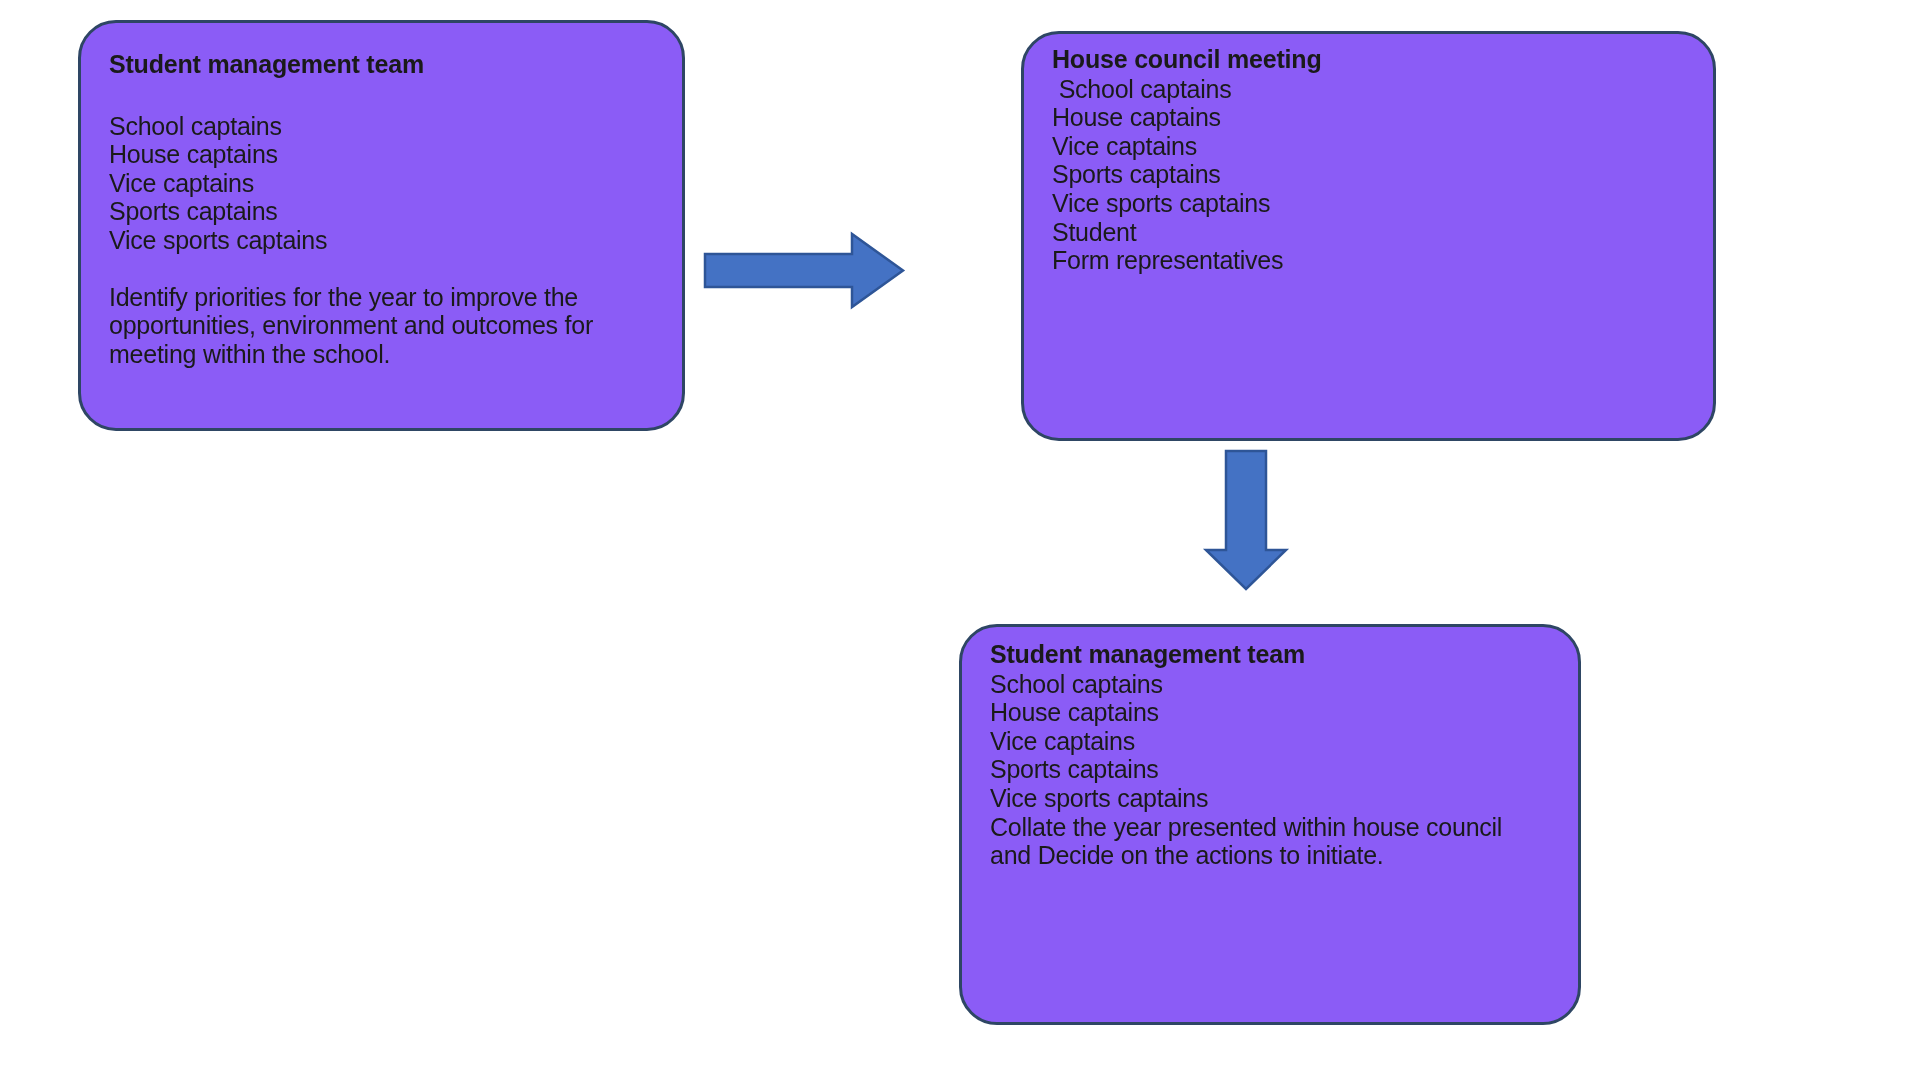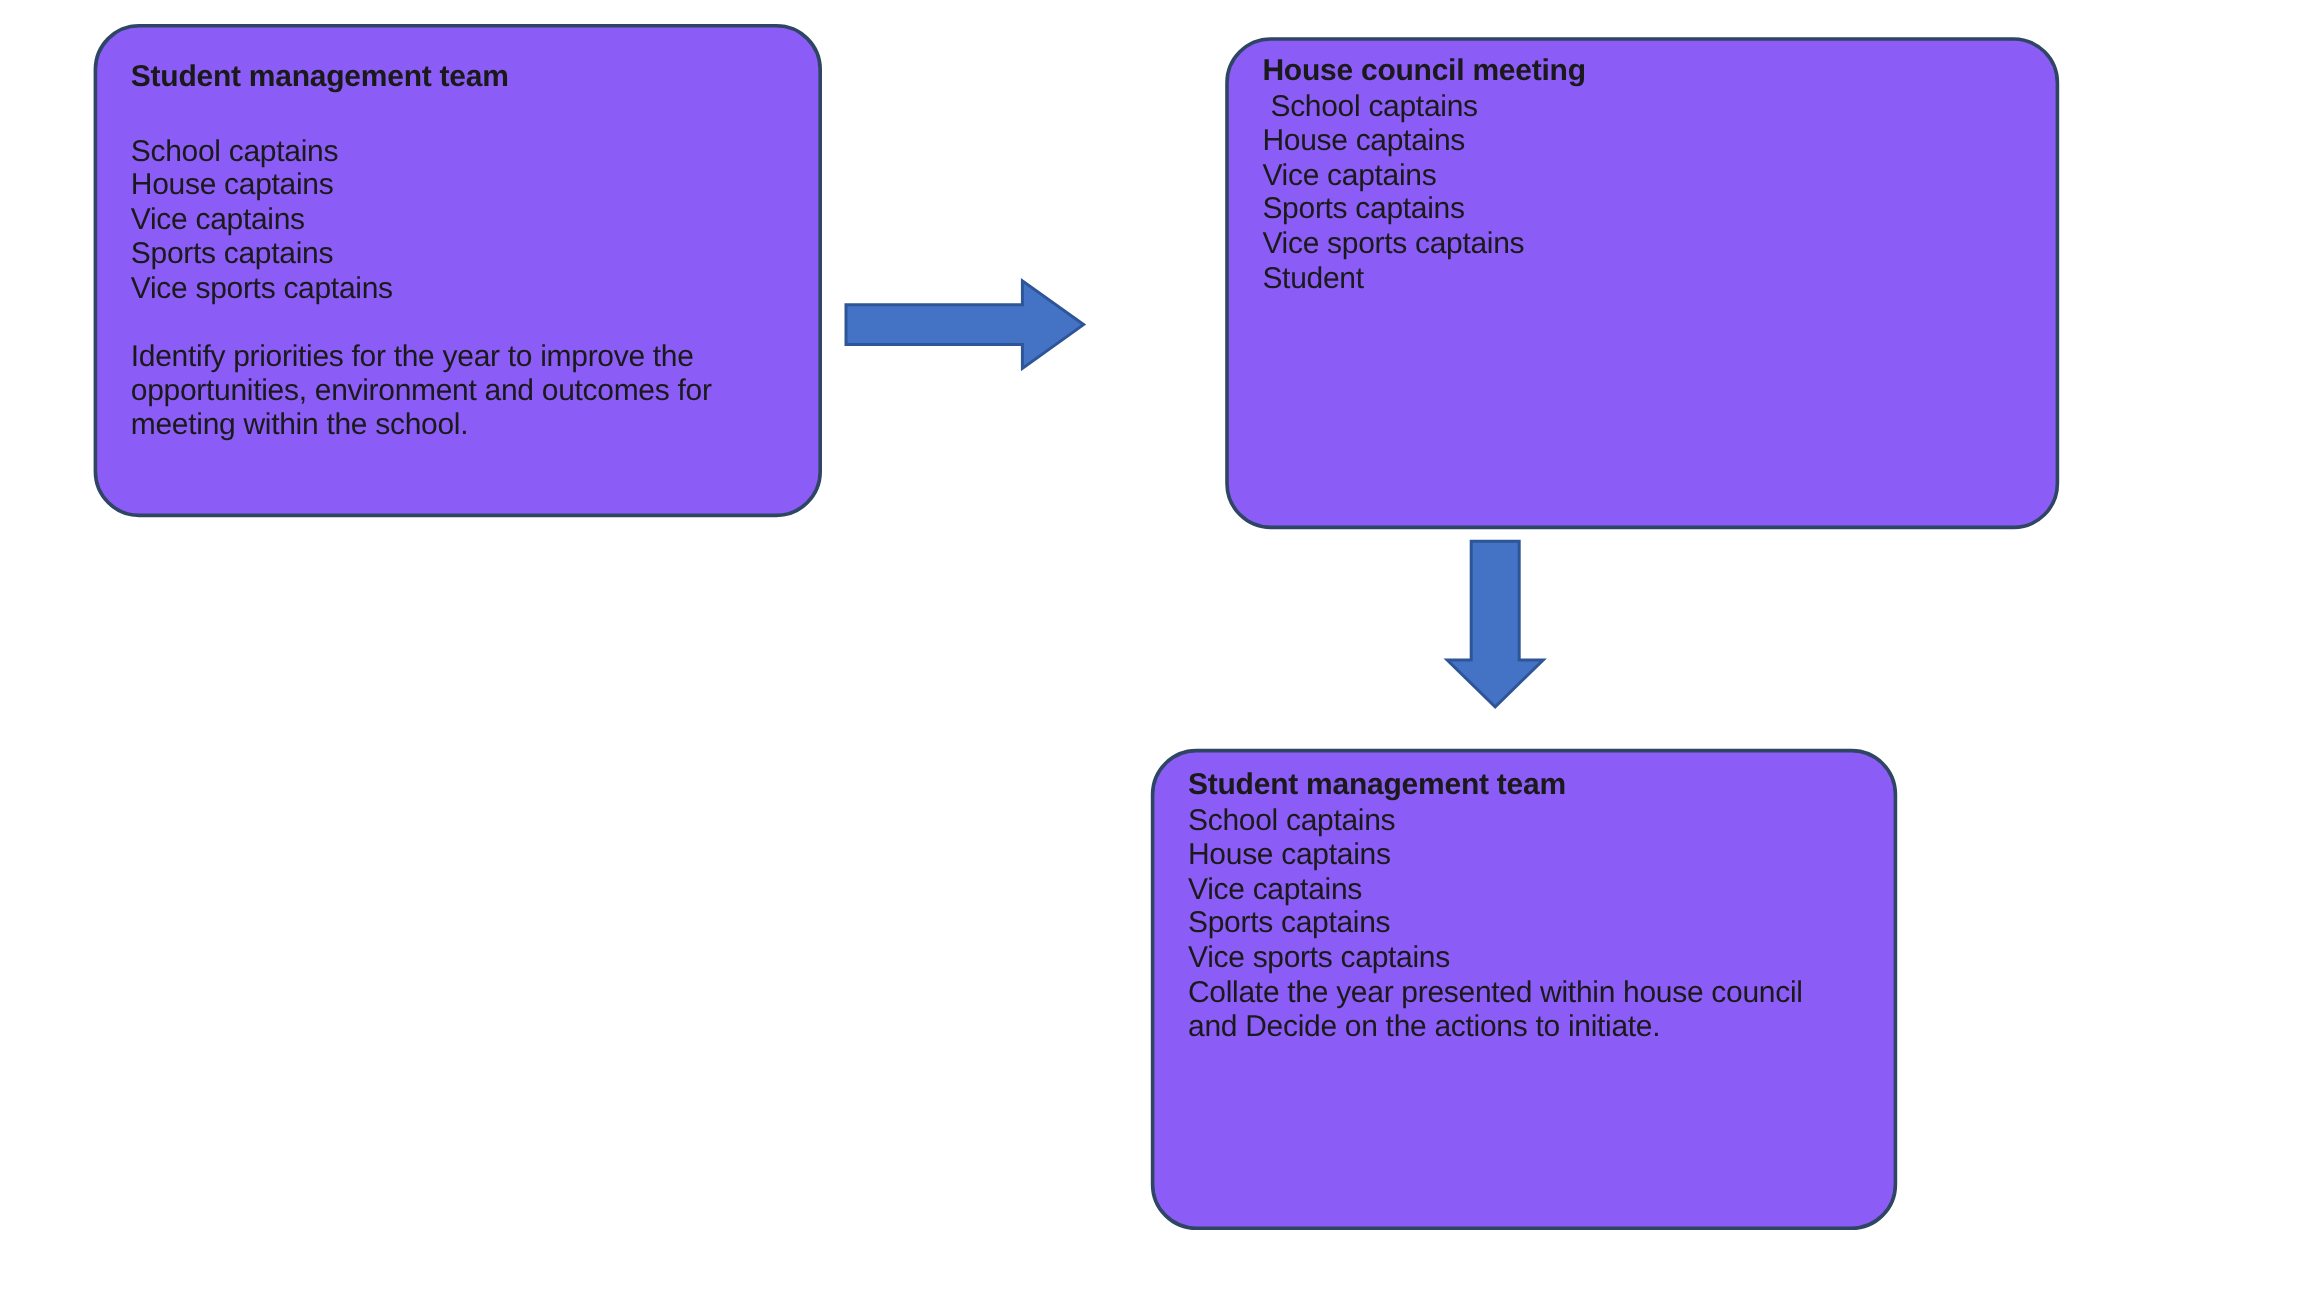--- a/index.html
+++ b/index.html
@@ -134,20 +134,21 @@
   </div>
 
   <div class="node" id="box-house-council">
     <div class="node-title">House council meeting</div>
     <div class="node-line"> School captains</div>
     <div class="node-line">House captains</div>
     <div class="node-line">Vice captains</div>
     <div class="node-line">Sports captains</div>
     <div class="node-line">Vice sports captains</div>
     <div class="node-line">Student</div>
+    <div class="node-line">Form representatives</div>
     <div class="gap-full"></div>
   </div>
 
   <div class="arrow" id="arrow-down">
     <svg width="100" height="148" viewBox="0 0 100 148" xmlns="http://www.w3.org/2000/svg">
       <polygon points="30,5 70,5 70,104 90,104 50,143 10,104 30,104" fill="#4472c4" stroke="#2e5597" stroke-width="2.5" stroke-linejoin="miter"></polygon>
     </svg>
   </div>
 
   <div class="node" id="box-smt-bottom">

